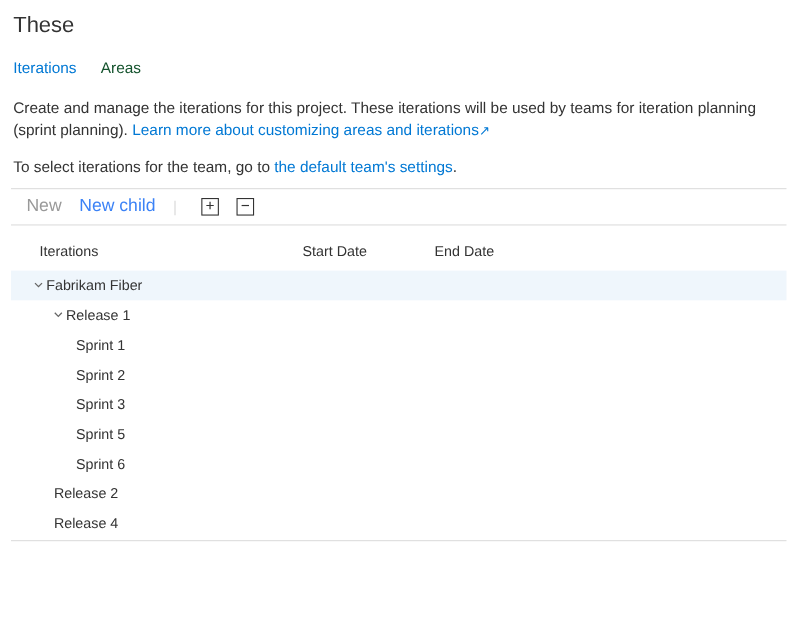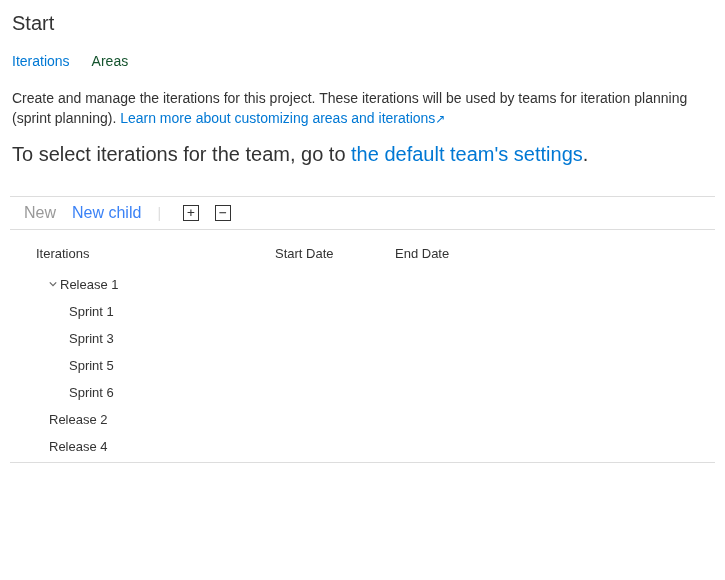--- a/index.html
+++ b/index.html
@@ -54,23 +54,23 @@
       color: #0078d4;
       cursor: pointer;
       text-decoration: none;
     }
     .ext-icon {
       display: inline-block;
       font-size: 12px;
       vertical-align: baseline;
     }
     .select-text {
-      font-size: 20px;
-      color: #333;
-      margin-bottom: 30px;
+      font-size: 14px;
+      color: #333;
+      margin-bottom: 12px;
       padding-left: 2px;
     }
     .toolbar {
       border-top: 1px solid #ddd;
       border-bottom: 1px solid #ddd;
       padding: 5px 8px;
       display: flex;
       align-items: center;
       gap: 4px;
       margin-bottom: 12px;
@@ -151,21 +151,21 @@
     .indent-2 { padding-left: 56px; }
     .leaf-pad { margin-left: 3px; }
     .bottom-border {
       border-bottom: 1px solid #ddd;
       margin-top: 2px;
     }
   </style>
 </head>
 <body>
 
-<div class="page-title">Start</div>
+<div class="page-title">These</div>
 
 <div class="tabs">
   <div class="tab tab-active">Iterations</div>
   <div class="tab tab-inactive">Areas</div>
 </div>
 
 <div class="description">
   <span>Create and manage the iterations for this project. These iterations will be used by teams for iteration planning (sprint planning). </span>
   <a class="link">
     <span>Learn more about customizing areas and iterations</span><span class="ext-icon">↗</span>
@@ -184,39 +184,54 @@
   <span class="toolbar-icon">−</span>
 </div>
 
 <div class="table-header">
   <div class="col-iterations">Iterations</div>
   <div class="col-start">Start Date</div>
   <div class="col-end">End Date</div>
 </div>
 
 <div>
+  <div class="tree-row selected">
+    <div class="tree-cell-name indent-0">
+      <span class="chevron">
+        <svg viewBox="0 0 10 10">
+            <path d="M1 3 L5 7 L9 3" fill="none" stroke="#666" stroke-width="1.5"></path>
+          </svg>
+      </span>
+      <span>Fabrikam Fiber</span>
+    </div>
+  </div>
 
   <div class="tree-row">
     <div class="tree-cell-name indent-1">
       <span class="chevron">
         <svg viewBox="0 0 10 10">
             <path d="M1 3 L5 7 L9 3" fill="none" stroke="#666" stroke-width="1.5"></path>
           </svg>
       </span>
       <span>Release 1</span>
     </div>
   </div>
 
   <div class="tree-row">
     <div class="tree-cell-name indent-2">
       <span class="leaf-pad">Sprint 1</span>
     </div>
   </div>
   <div class="tree-row">
     <div class="tree-cell-name indent-2">
+      <span class="leaf-pad">Sprint 2</span>
+    </div>
+  </div>
+  <div class="tree-row">
+    <div class="tree-cell-name indent-2">
       <span class="leaf-pad">Sprint 3</span>
     </div>
   </div>
   <div class="tree-row">
     <div class="tree-cell-name indent-2">
       <span class="leaf-pad">Sprint 5</span>
     </div>
   </div>
   <div class="tree-row">
     <div class="tree-cell-name indent-2">

